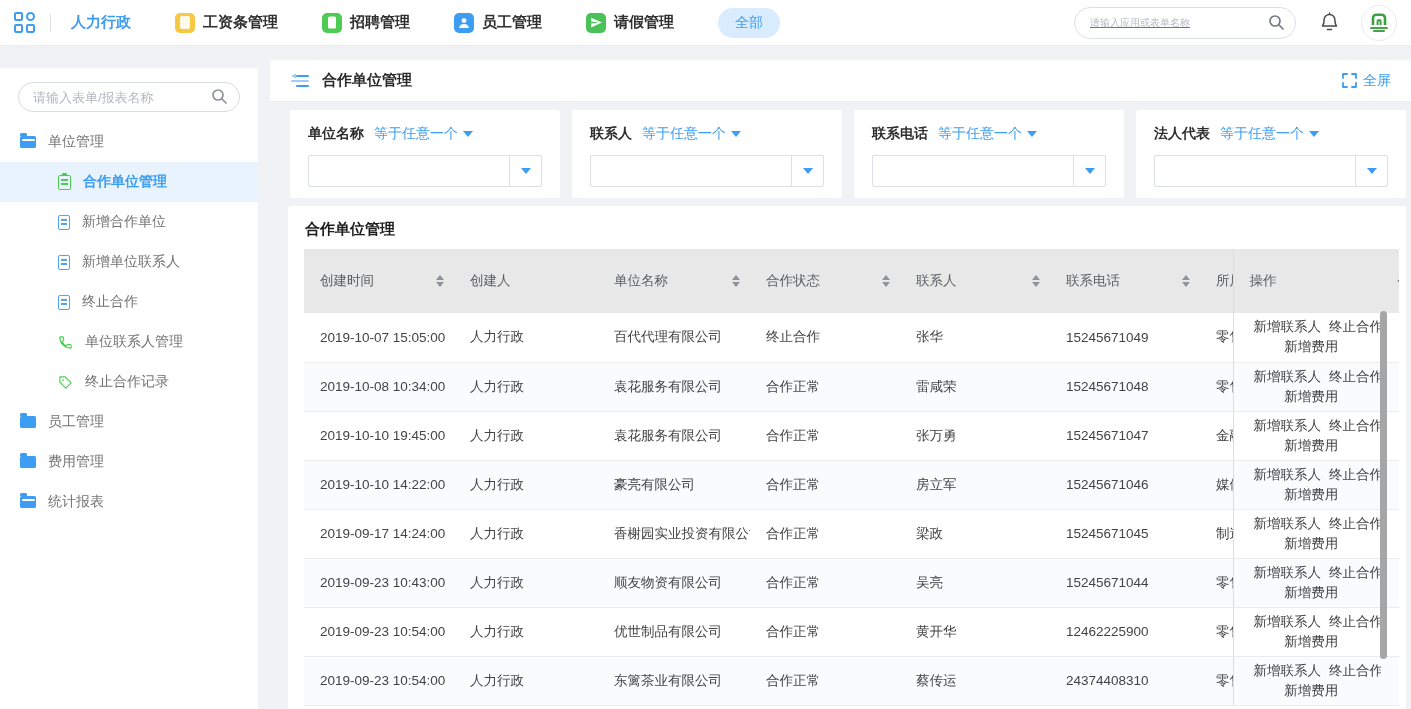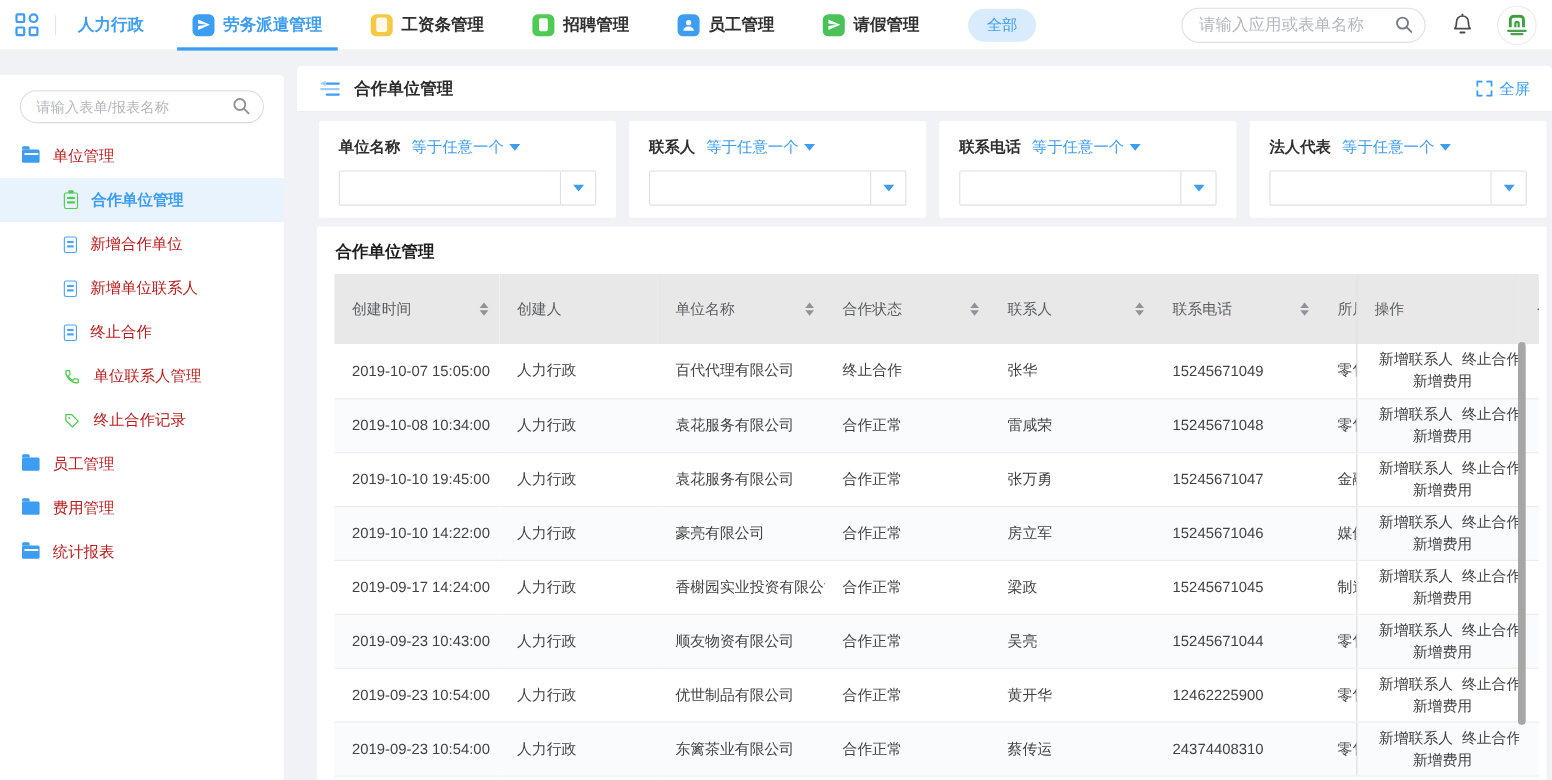--- a/index.html
+++ b/index.html
@@ -21,38 +21,38 @@
   .nav-item.blue .nav-label{color:#3d9df2;}
   .nav-item.active .nav-label{color:#3d9df2;}
   .nav-item.active::after{content:"";position:absolute;left:-14px;right:-14px;bottom:0;height:3px;background:#3d9df2;}
   .nav-ico{width:20px;height:20px;border-radius:5px;display:flex;align-items:center;justify-content:center;position:relative;flex:0 0 auto;}
   .nav-ico svg{display:block;}
   .ico-pane::before{content:"";width:10px;height:13px;background:rgba(255,255,255,.88);border-radius:2px;display:block;}
   .pill{background:#d9ecfd;color:#3d9df2;font-size:14px;padding:6px 17px;border-radius:16px;margin-right:10px;cursor:pointer;white-space:nowrap;}
   .top-spacer{flex:1;}
   .top-search{position:relative;width:222px;height:32px;margin-right:18px;}
   .top-search input{width:100%;height:100%;border:1px solid #dcdfe6;border-radius:16px;
-    padding:0 34px 0 15px;font-size:15px;color:#737373;outline:none;font-family:inherit;}
+    padding:0 34px 0 15px;font-size:10px;color:#737373;outline:none;font-family:inherit;text-decoration:underline;}
   .top-search input::placeholder{color:#b4b8bf;}
   .search-glass{position:absolute;right:11px;top:7px;}
   .bell{margin:0 22px 0 6px;cursor:pointer;display:flex;}
   .avatar{width:36px;height:36px;border-radius:50%;border:1px solid #ebebeb;background:#fff;
     margin-right:14px;display:flex;flex-direction:column;align-items:center;justify-content:center;cursor:pointer;}
   .avatar .mini-lines{width:18px;margin-top:1px;}
   .avatar .mini-lines i{display:block;height:2px;background:#49a04d;margin:1px 0;border-radius:1px;}
   .avatar .mini-lines i:last-child{width:70%;margin:0 auto;}
   
   .sidebar{position:absolute;top:68px;left:0;width:258px;height:649px;background:#fff;border-radius:0 4px 0 0;}
   .side-search{position:relative;margin:14px 18px 10px 18px;height:30px;}
   .side-search input{width:100%;height:100%;border:1px solid #d9dce1;border-radius:15px;
     padding:0 32px 0 14px;font-size:13px;outline:none;font-family:inherit;}
   .side-search input::placeholder{color:#b4b8bf;}
   .side-search .search-glass{right:12px;top:6px;}
   .tree{margin-top:8px;}
-  .tree-row{height:40px;display:flex;align-items:center;gap:12px;font-size:14px;color:#b91c1c;cursor:pointer;}
+  .tree-row{height:40px;display:flex;align-items:center;gap:12px;font-size:14px;color:#737373;cursor:pointer;}
   .tree-row.folder{padding-left:20px;}
   .tree-row.leaf{padding-left:57px;}
   .tree-row.selected{background:#e8f3fd;color:#3d9df2;font-weight:700;}
   .tree-row .lbl{white-space:nowrap;}
   
   .i-folder{width:16px;height:12px;background:#3d9df2;border-radius:1.5px;position:relative;flex:0 0 auto;}
   .i-folder::before{content:"";position:absolute;top:-3px;left:0;width:7px;height:3px;background:#3d9df2;border-radius:1.5px 1.5px 0 0;}
   .i-folder.open::after{content:"";position:absolute;left:1.5px;right:1.5px;top:3px;height:2px;background:#fff;border-radius:1px;}
   
   .i-clip{width:13px;height:15px;border:1.6px solid #4ecb52;border-radius:2px;position:relative;flex:0 0 auto;margin-left:1px;}
@@ -107,28 +107,20 @@
   <div class="apps-grid">
     <i></i>
       <i class="round"></i>
       <i></i>
       <i></i>
   </div>
   <div class="top-divider"></div>
   <div style="display:flex;height:46px;">
       <div class="nav-item blue">
         <span class="nav-label">人力行政</span>
-      </div>
-      <div class="nav-item active">
-        <span class="nav-ico" style="background: rgb(61, 157, 242);">
-          <svg width="13" height="13" viewBox="0 0 24 24">
-            <path d="M2 21l20-9L2 3v7l14 2L2 14z" fill="#fff"></path>
-          </svg>
-        </span>
-        <span class="nav-label">劳务派遣管理</span>
       </div>
       <div class="nav-item">
         <span class="nav-ico ico-pane" style="background: rgb(246, 200, 67);"></span>
         <span class="nav-label">工资条管理</span>
       </div>
       <div class="nav-item">
         <span class="nav-ico" style="background: rgb(78, 203, 82);">
           <svg width="10" height="13" viewBox="0 0 10 13">
             <rect x="1" y="0.5" width="8" height="12" rx="1.6" fill="#fff"></rect>
           </svg>

